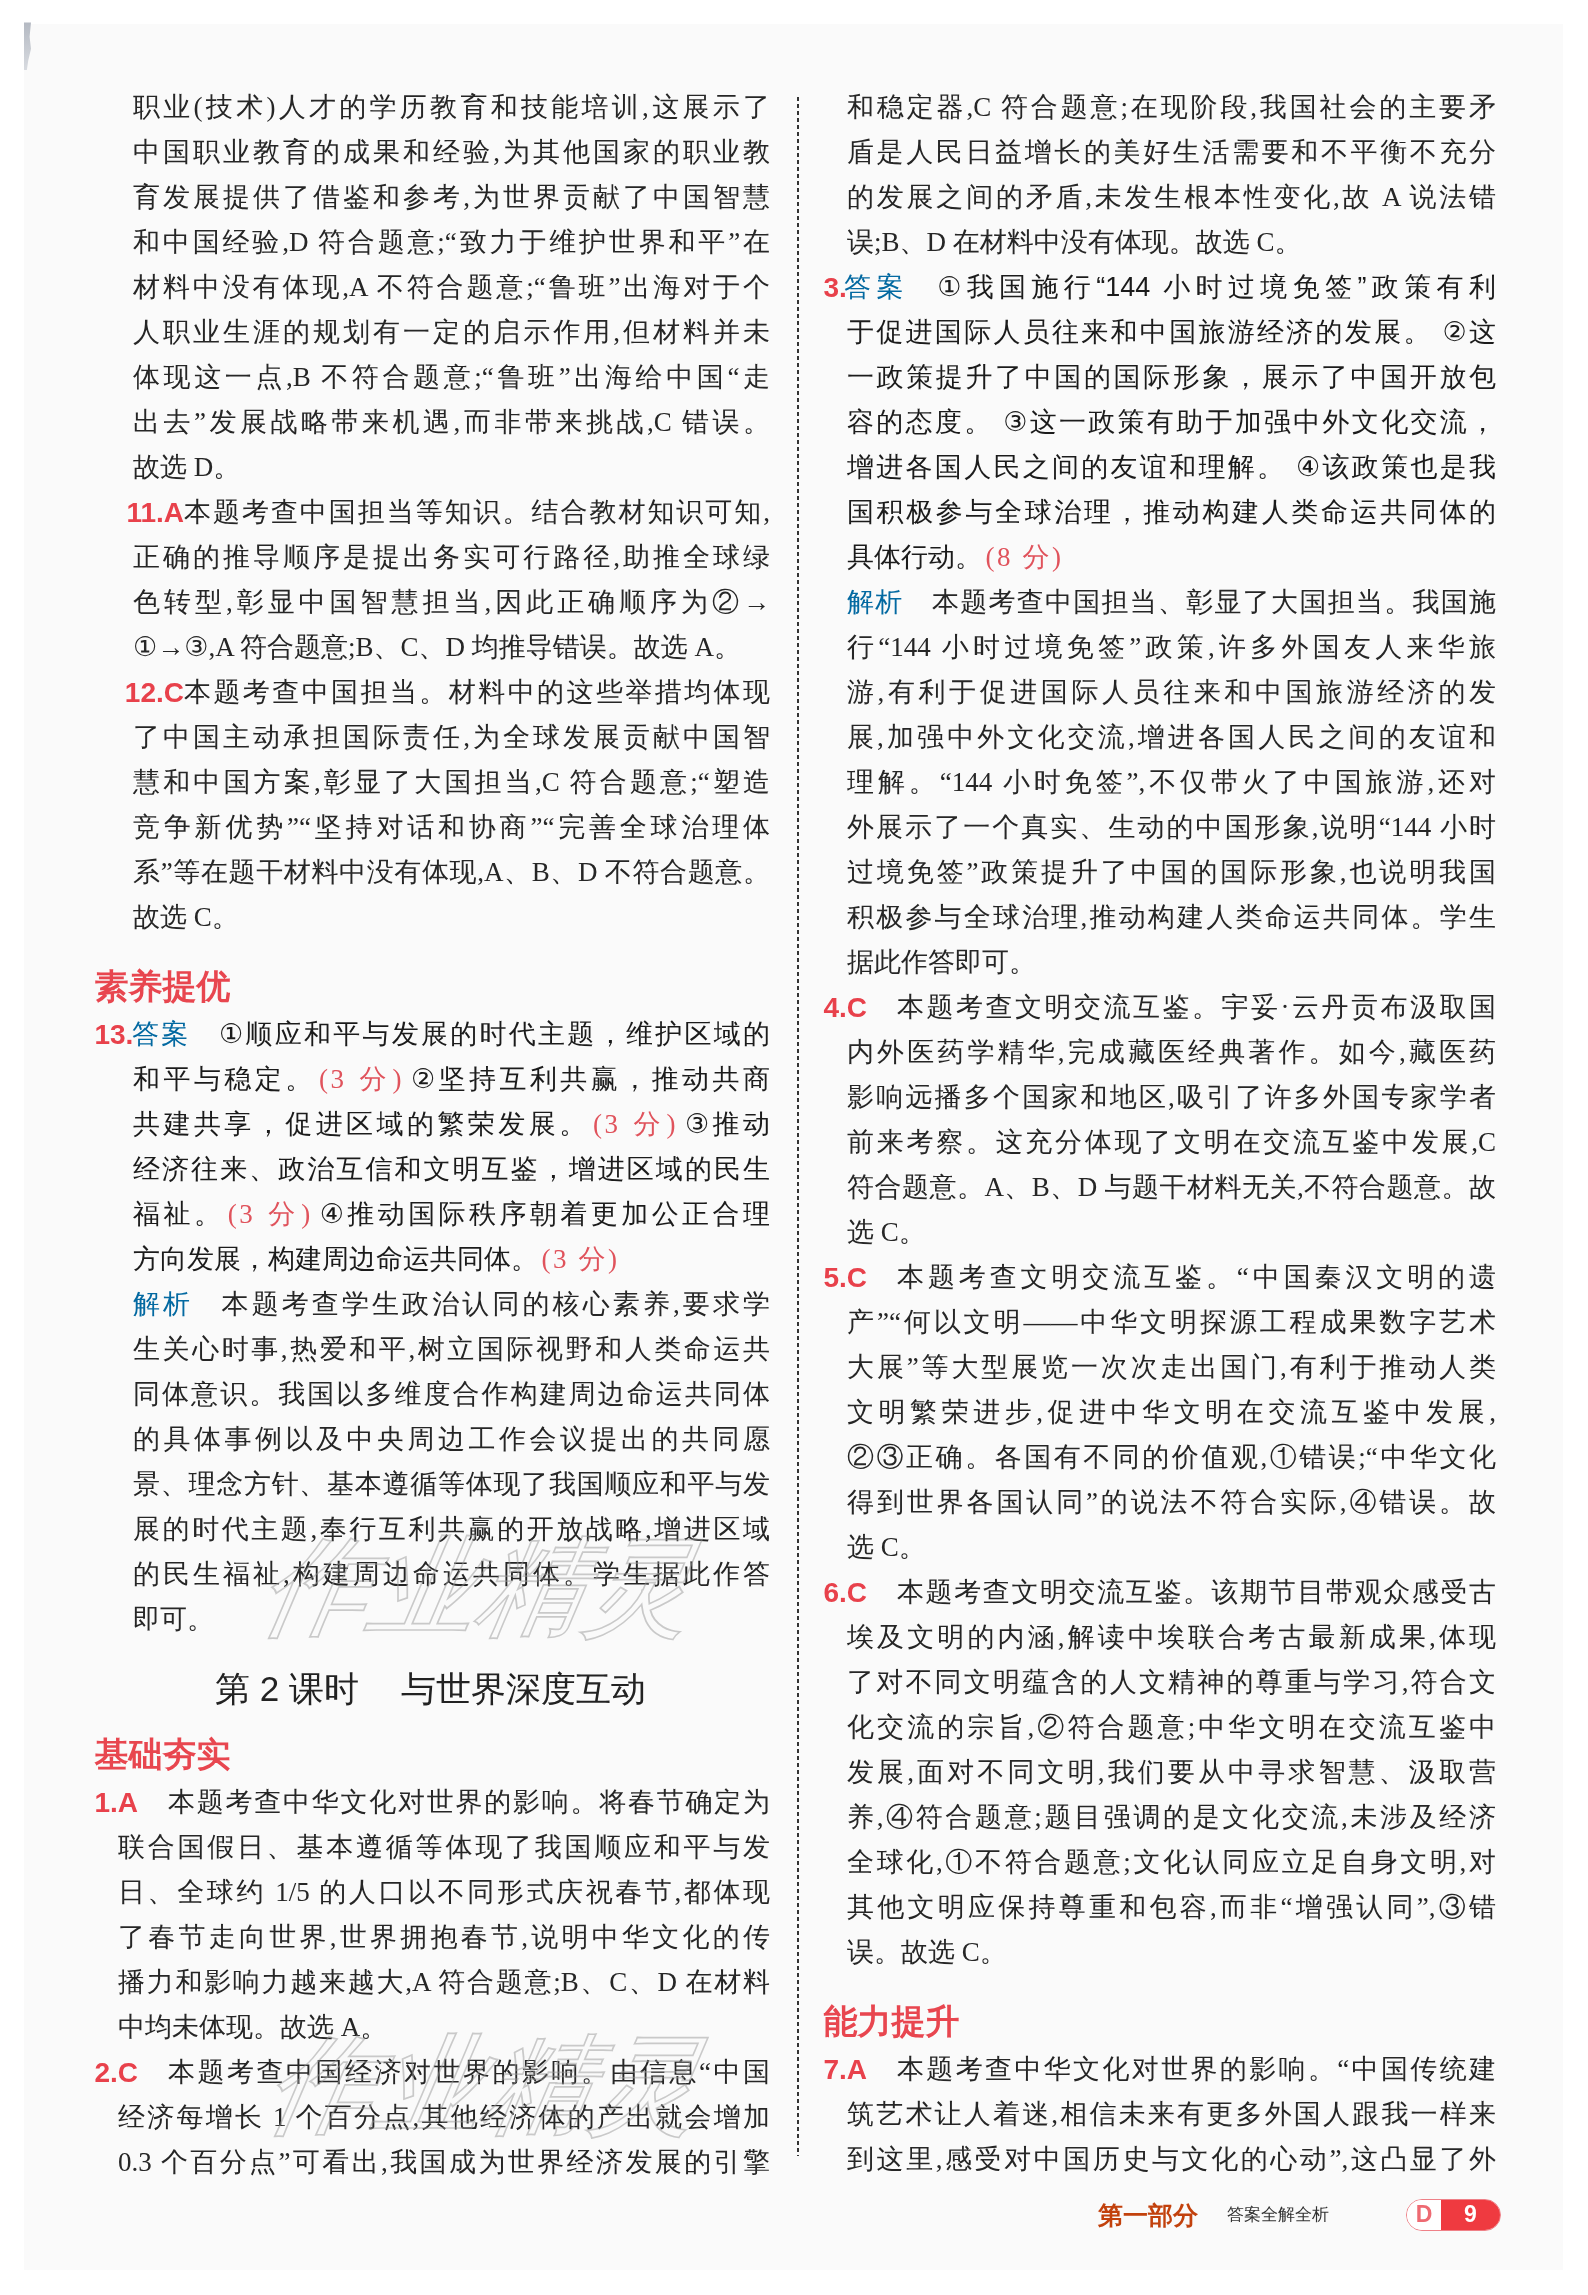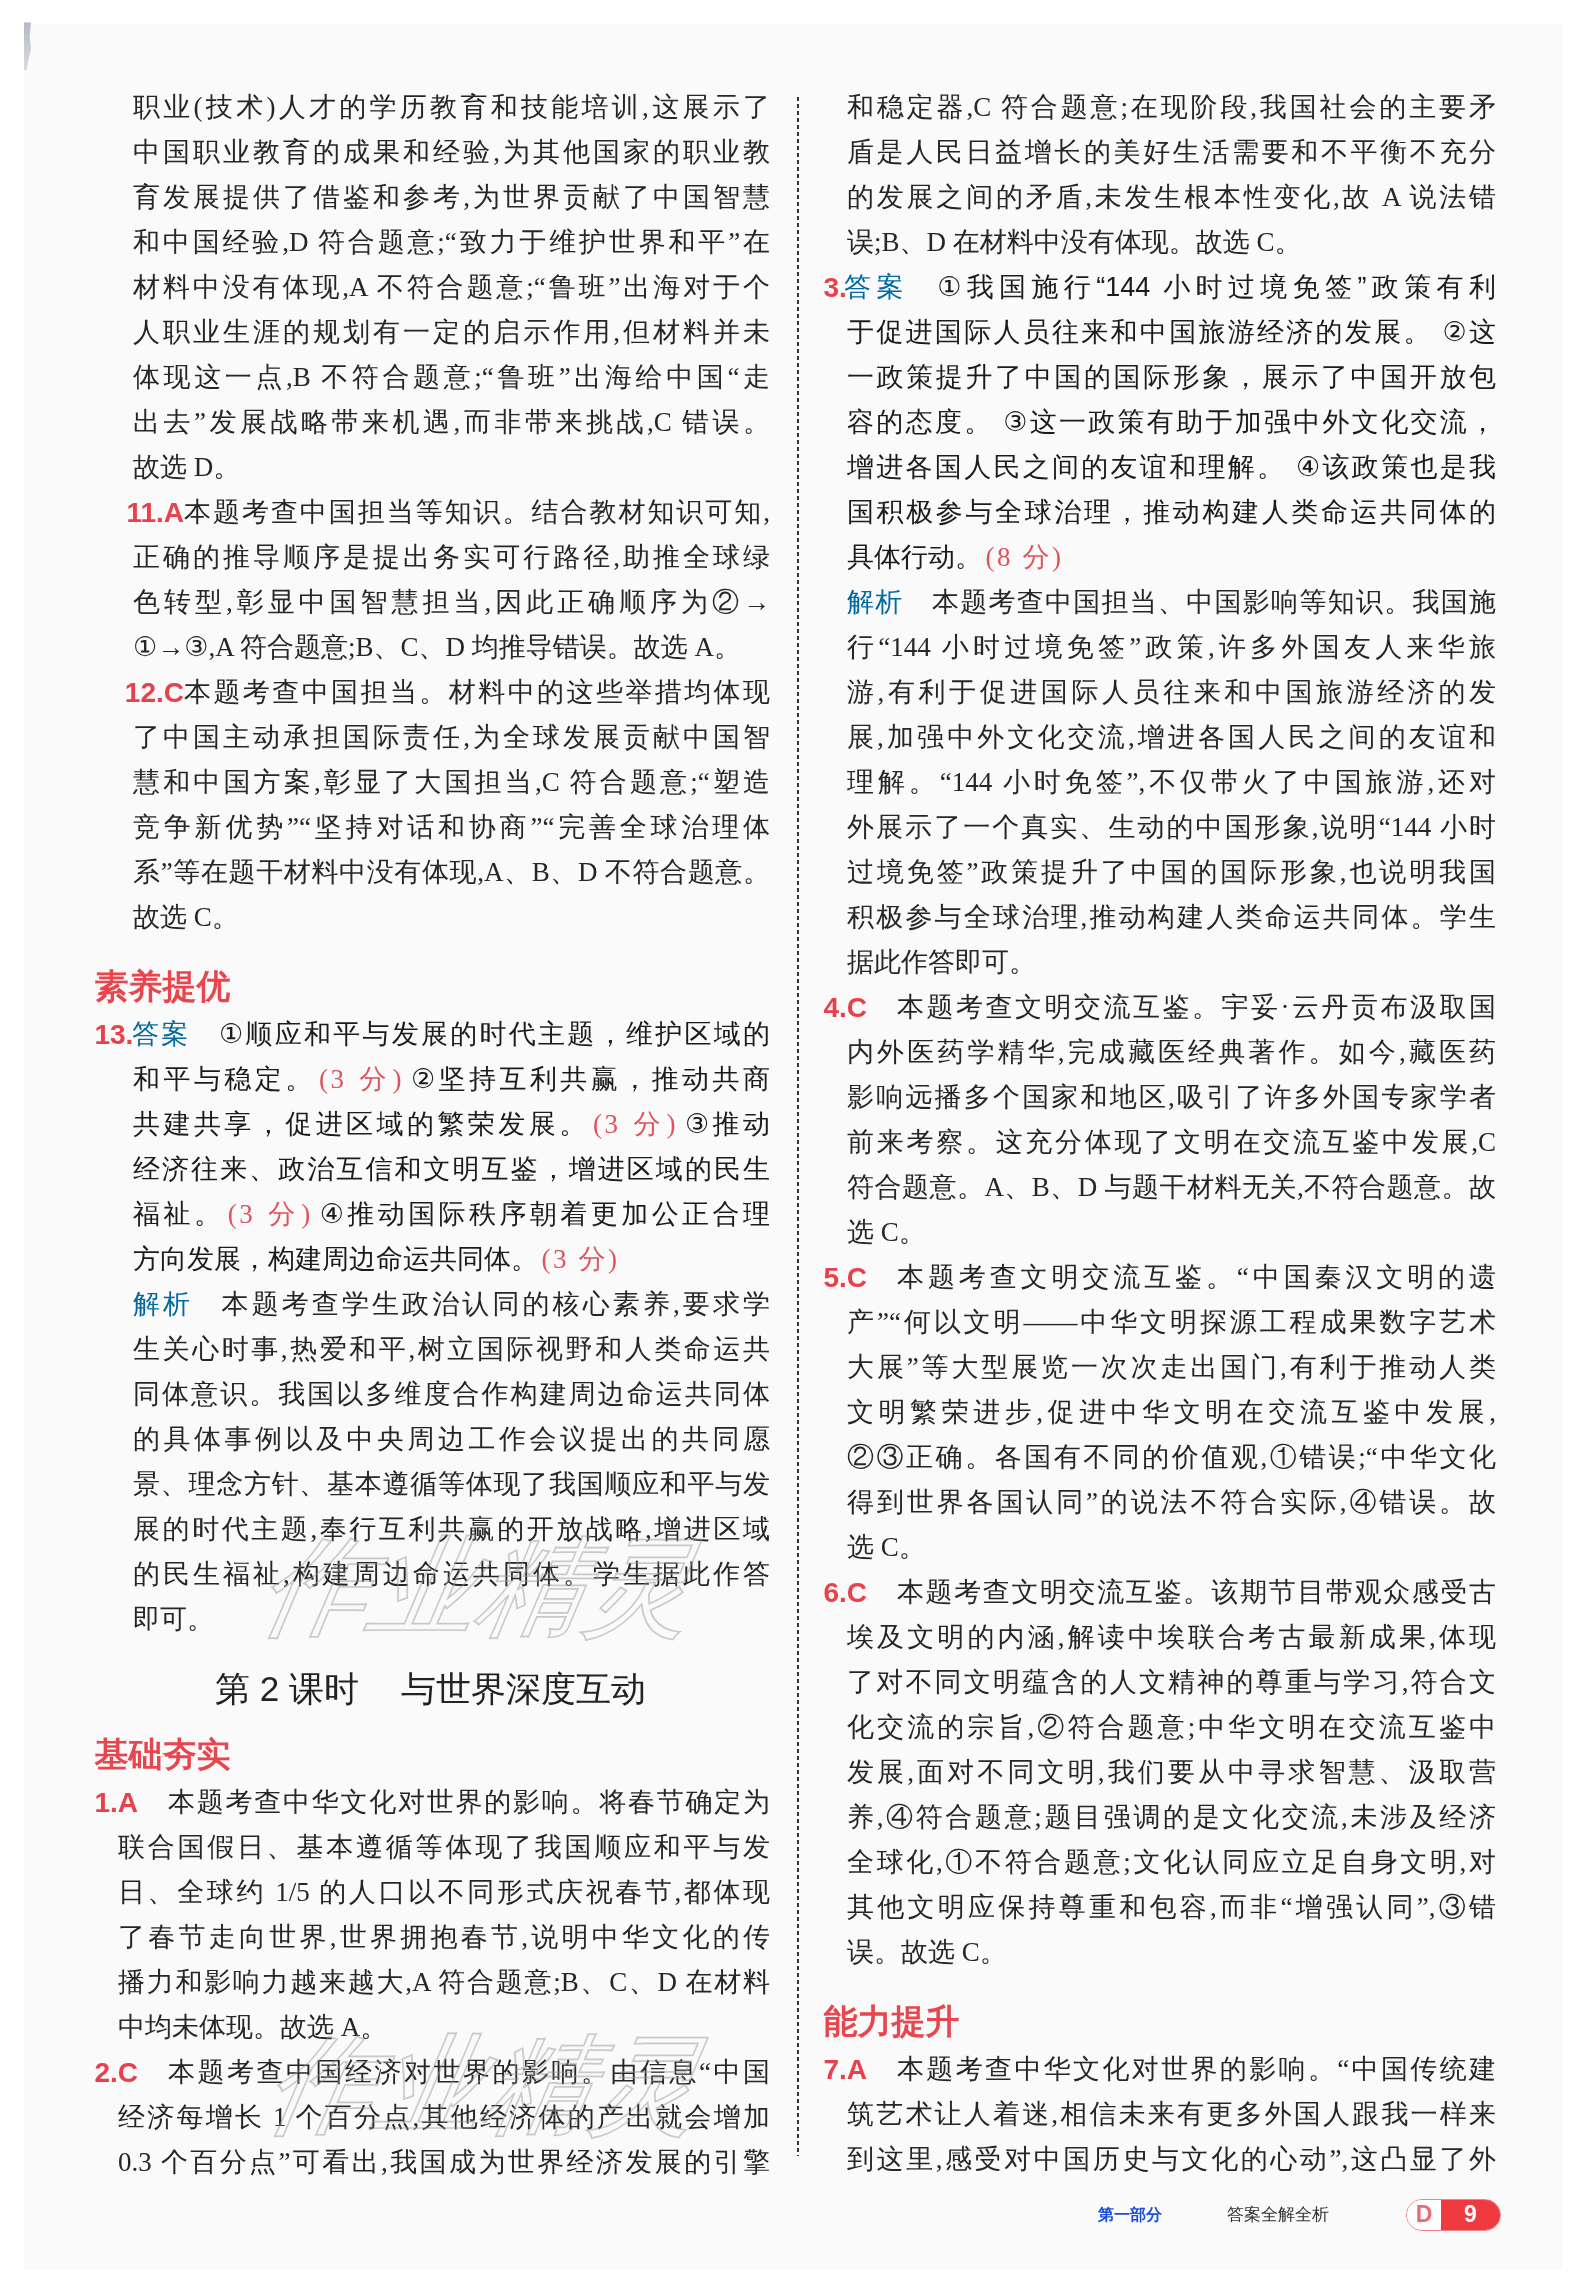--- a/index.html
+++ b/index.html
@@ -75,21 +75,21 @@
     font-size: 108px; line-height: 138px; font-style: italic;
     color: transparent; -webkit-text-stroke: 1.7px #9a9a9a; opacity: 0.5;
     transform: skewX(-10deg); white-space: nowrap; pointer-events: none;
   }
   #wm1 { left: 263px; top: 1518px; }
   #wm2 { left: 269px; top: 2016px; }
 
   .footer-part {
     position: absolute; left: 1098px; top: 2199px; height: 32px; line-height: 32px;
     font-family: "Liberation Sans", "DejaVu Sans", sans-serif;
-    font-weight: bold; font-size: 16px; color: #1d4ed8;
+    font-weight: bold; font-size: 25px; color: #c2410c;
   }
   .footer-section {
     position: absolute; left: 1227px; top: 2199px; height: 32px; line-height: 32px;
     font-family: "Liberation Sans", "DejaVu Sans", sans-serif;
     font-size: 17px; color: #333;
   }
   .page-badge {
     position: absolute; left: 1406px; top: 2199px; width: 95px; height: 32px;
     box-sizing: border-box; border: 1.7px solid #ef8188; border-radius: 16.4px;
     overflow: hidden; display: flex;
@@ -291,21 +291,21 @@
       <div class="line indent">
         <span class="body"><span class="seg-ans">增进各国人民之间的友谊和理解。 ④该政策也是我</span></span>
       </div>
       <div class="line indent">
         <span class="body"><span class="seg-ans">国积极参与全球治理，推动构建人类命运共同体的</span></span>
       </div>
       <div class="line last indent">
         <span class="body"><span class="seg-ans">具体行动。</span><span class="seg-score">(8 分)</span></span>
       </div>
       <div class="line indent">
-        <span class="body"><span class="seg-key">解析</span><span class="seg-n">本题考查中国担当、中国影响等知识。我国施</span></span>
+        <span class="body"><span class="seg-key">解析</span><span class="seg-n">本题考查中国担当、彰显了大国担当。我国施</span></span>
       </div>
       <div class="line indent">
         <span class="body">行“144 小时过境免签”政策,许多外国友人来华旅</span>
       </div>
       <div class="line indent">
         <span class="body">游,有利于促进国际人员往来和中国旅游经济的发</span>
       </div>
       <div class="line indent">
         <span class="body">展,加强中外文化交流,增进各国人民之间的友谊和</span>
       </div>

